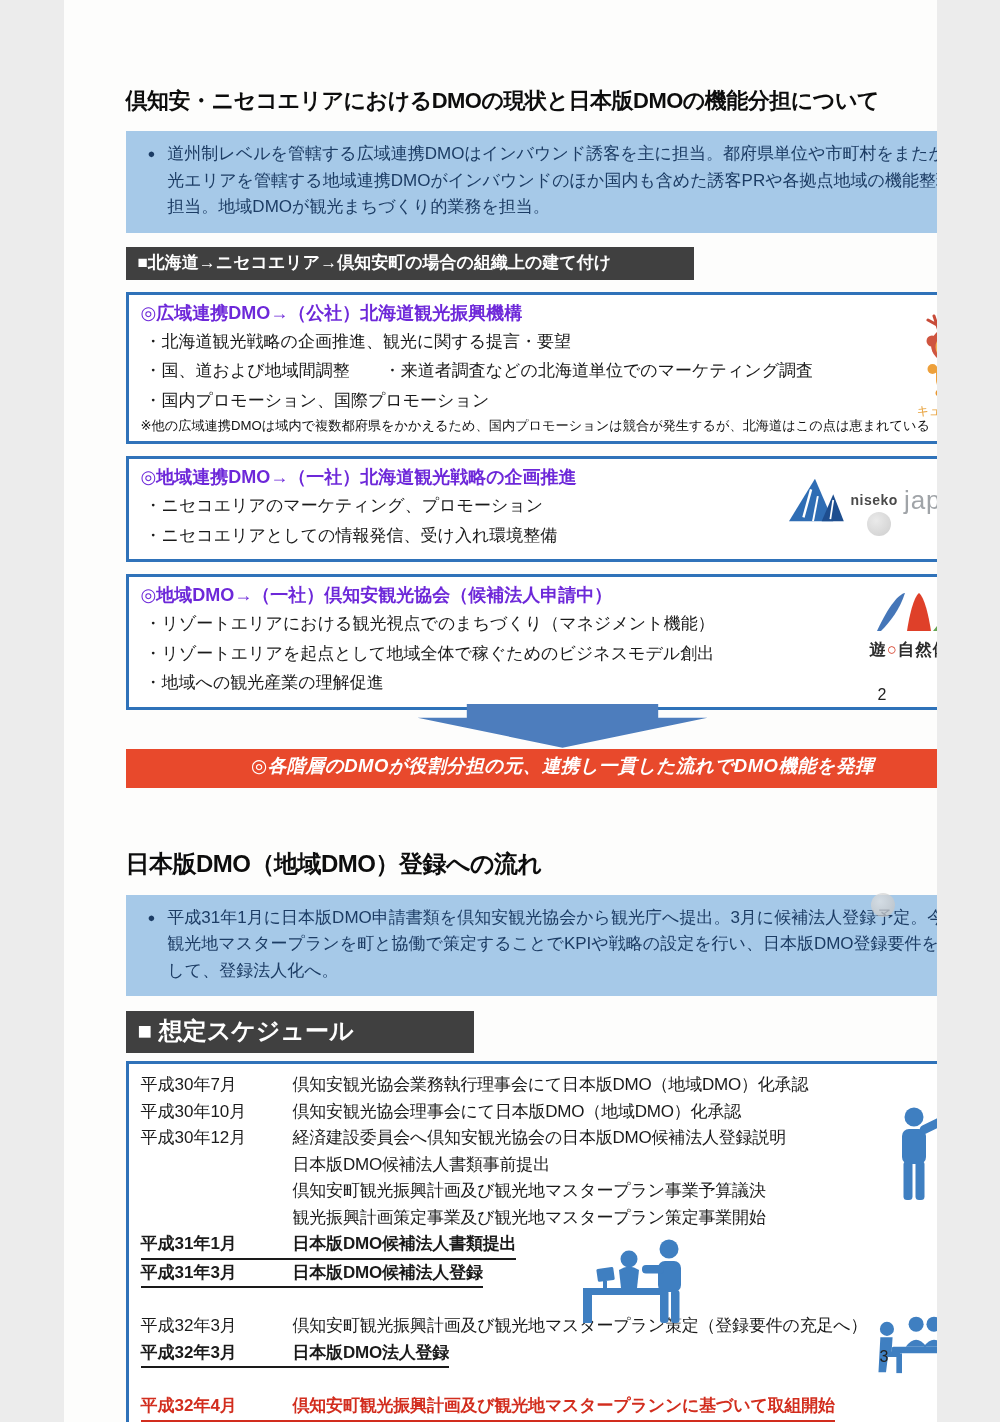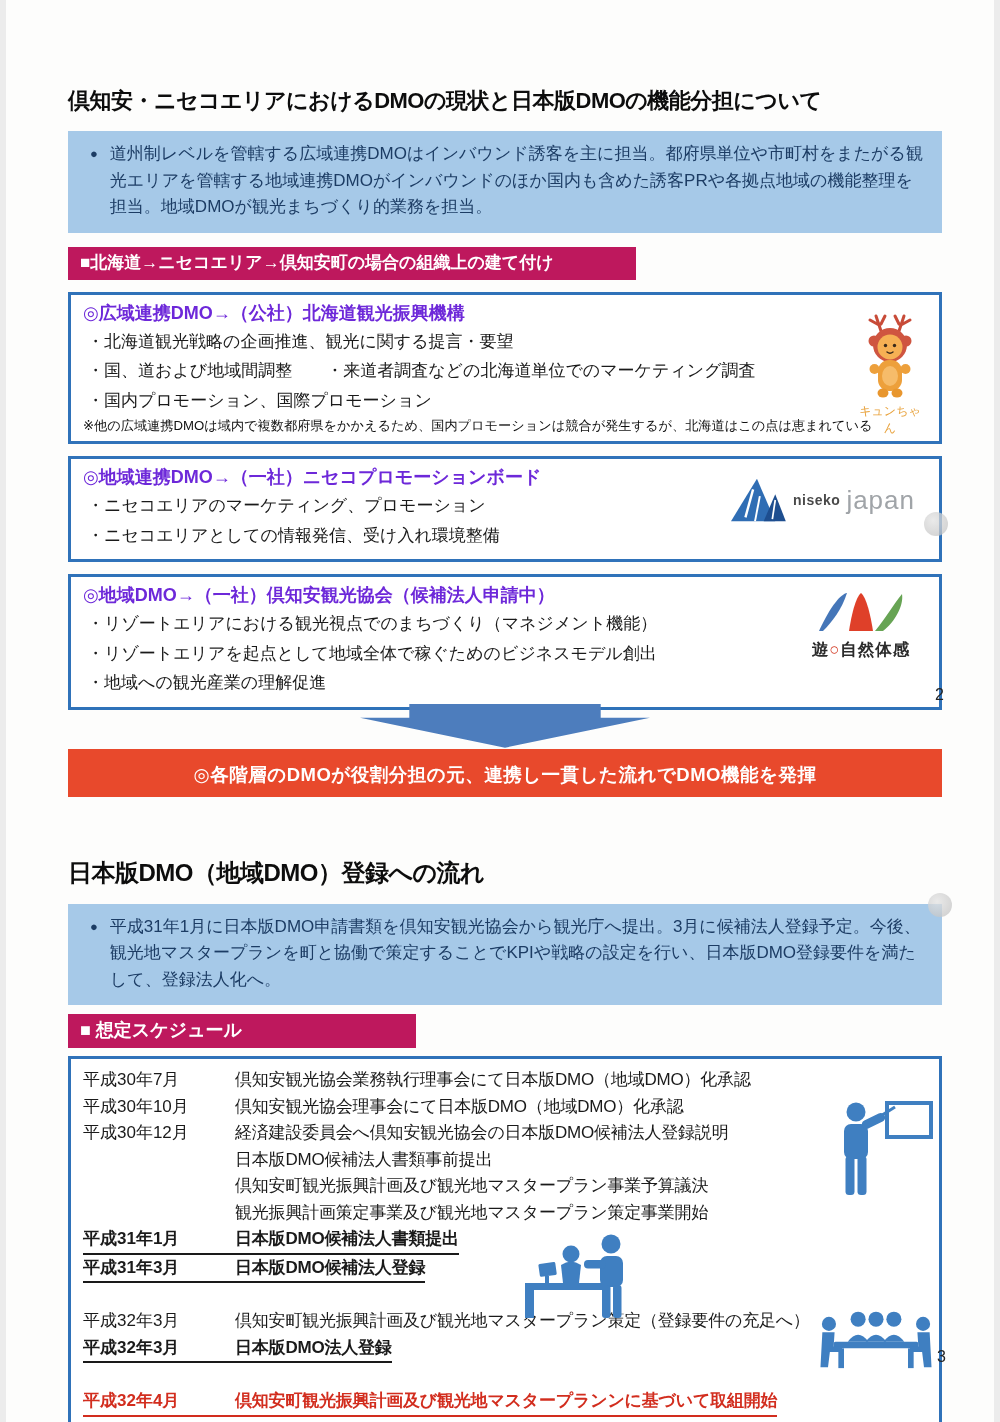--- a/index.html
+++ b/index.html
@@ -1,41 +1,41 @@
 <!DOCTYPE html>
 <html><head>
 <meta charset="utf-8">
 <style>
   html,body{margin:0;padding:0;background:#ececec;}
   .page{
-    position:relative;width:988px;height:1422px;margin:0 auto;
+    position:relative;width:873px;height:1422px;margin:0 auto;
     background:#fdfdfc;overflow:hidden;
     font-family:"Liberation Sans","DejaVu Sans",sans-serif;color:#1a1a1a;
   }
   .content{position:absolute;left:62px;top:0;width:874px;}
 
   
   .title1{font-size:22px;font-weight:bold;color:#0d0d0d;margin:86px 0 0 0;letter-spacing:-0.5px;}
   .title2{font-size:24px;font-weight:bold;color:#0d0d0d;margin:60px 0 0 0;letter-spacing:-0.5px;}
 
   
   .bluebox{
     background:#a6c9e8;color:#1c3c64;margin-top:15px;
     padding:10px 18px 12px 14px;display:flex;align-items:flex-start;
   }
   .bluebox .bullet{flex:none;font-size:13px;margin:5px 12px 0 8px;}
   .bluebox p{margin:0;font-size:17px;line-height:1.56;font-weight:500;}
 
   
   .barheader{
-    background:#be185d;color:#fff;font-weight:bold;font-size:17px;
+    background:#404040;color:#fff;font-weight:bold;font-size:17px;
     padding:4px 12px 6px;box-sizing:border-box;
   }
   .bar1{margin-top:14px;width:568px;}
-  .bar2{margin-top:9px;width:348px;font-size:18px;}
+  .bar2{margin-top:15px;width:348px;font-size:24px;}
 
   
   .orgbox{
     border:3px solid #2f72b9;background:#fff;margin-top:12px;
     padding:5px 12px 7px;position:relative;
   }
   .orgbox h3{margin:1px 0 3px;font-size:18px;font-weight:bold;color:#6d28d9;}
   .orgbox .line{margin:4px;font-size:17px;line-height:1.5;padding-right:100px;}
   .orgbox .note{margin:2px 0 0;font-size:13.2px;line-height:1.3;color:#111;}
 
@@ -51,21 +51,21 @@
 
   
   .down-arrow{
     width:290px;height:44px;margin:-6px auto 0;
     background:#4d7dbd;
     clip-path:polygon(17% 0,83% 0,83% 32%,100% 32%,50% 100%,0 32%,17% 32%);
   }
   
   .redbanner{
     background:#e8492c;color:#fff;font-weight:bold;font-size:18.5px;
-    text-align:center;padding:13px 4px 10px;margin-top:1px;letter-spacing:0.5px;
+    text-align:center;padding:4px 4px 10px;margin-top:1px;letter-spacing:0.5px;font-style:italic;
   }
   .redbox{
     background:#e8492c;color:#fff;font-weight:bold;font-size:17.5px;
     padding:8px 14px 10px;margin-top:12px;
   }
   .redbox p{margin:0;line-height:1.55;padding-left:1.05em;text-indent:-1.05em;letter-spacing:0.3px;}
 
   
   .schedbox{
     border:3px solid #2f72b9;background:#fff;margin-top:8px;
@@ -134,21 +134,21 @@
             <circle cx="14.5" cy="58" r="5" fill="#eda03b"></circle>
             <circle cx="45.5" cy="58" r="5" fill="#eda03b"></circle>
             <ellipse cx="23" cy="82" rx="5.5" ry="4.5" fill="#e8962e"></ellipse>
             <ellipse cx="37" cy="82" rx="5.5" ry="4.5" fill="#e8962e"></ellipse>
           </svg>
           <div class="mascot-cap">キュンちゃん</div>
         </div>
       </div>
 
       <div class="orgbox">
-        <h3>◎地域連携DMO→（一社）ニセコプロモーションボード</h3>
+        <h3>◎地域連携DMO→（一社）北海道観光戦略の企画推進</h3>
         <p class="line">・ニセコエリアのマーケティング、プロモーション</p>
         <p class="line">・ニセコエリアとしての情報発信、受け入れ環境整備</p>
         <div class="niseko-logo">
           <svg width="62" height="50" viewBox="0 0 64 52" aria-hidden="true">
             <polygon points="6,48 33,4 52,48" fill="#2f6db4"></polygon>
             <path d="M29,15 L21,44" stroke="#fff" stroke-width="2.5" fill="none"></path>
             <path d="M36,22 L31,48" stroke="#fff" stroke-width="2" fill="none"></path>
             <polygon points="40,48 52,20 63,48" fill="#1e4e8f"></polygon>
             <path d="M52,26 L49,46" stroke="#fff" stroke-width="1.8" fill="none"></path>
           </svg>

